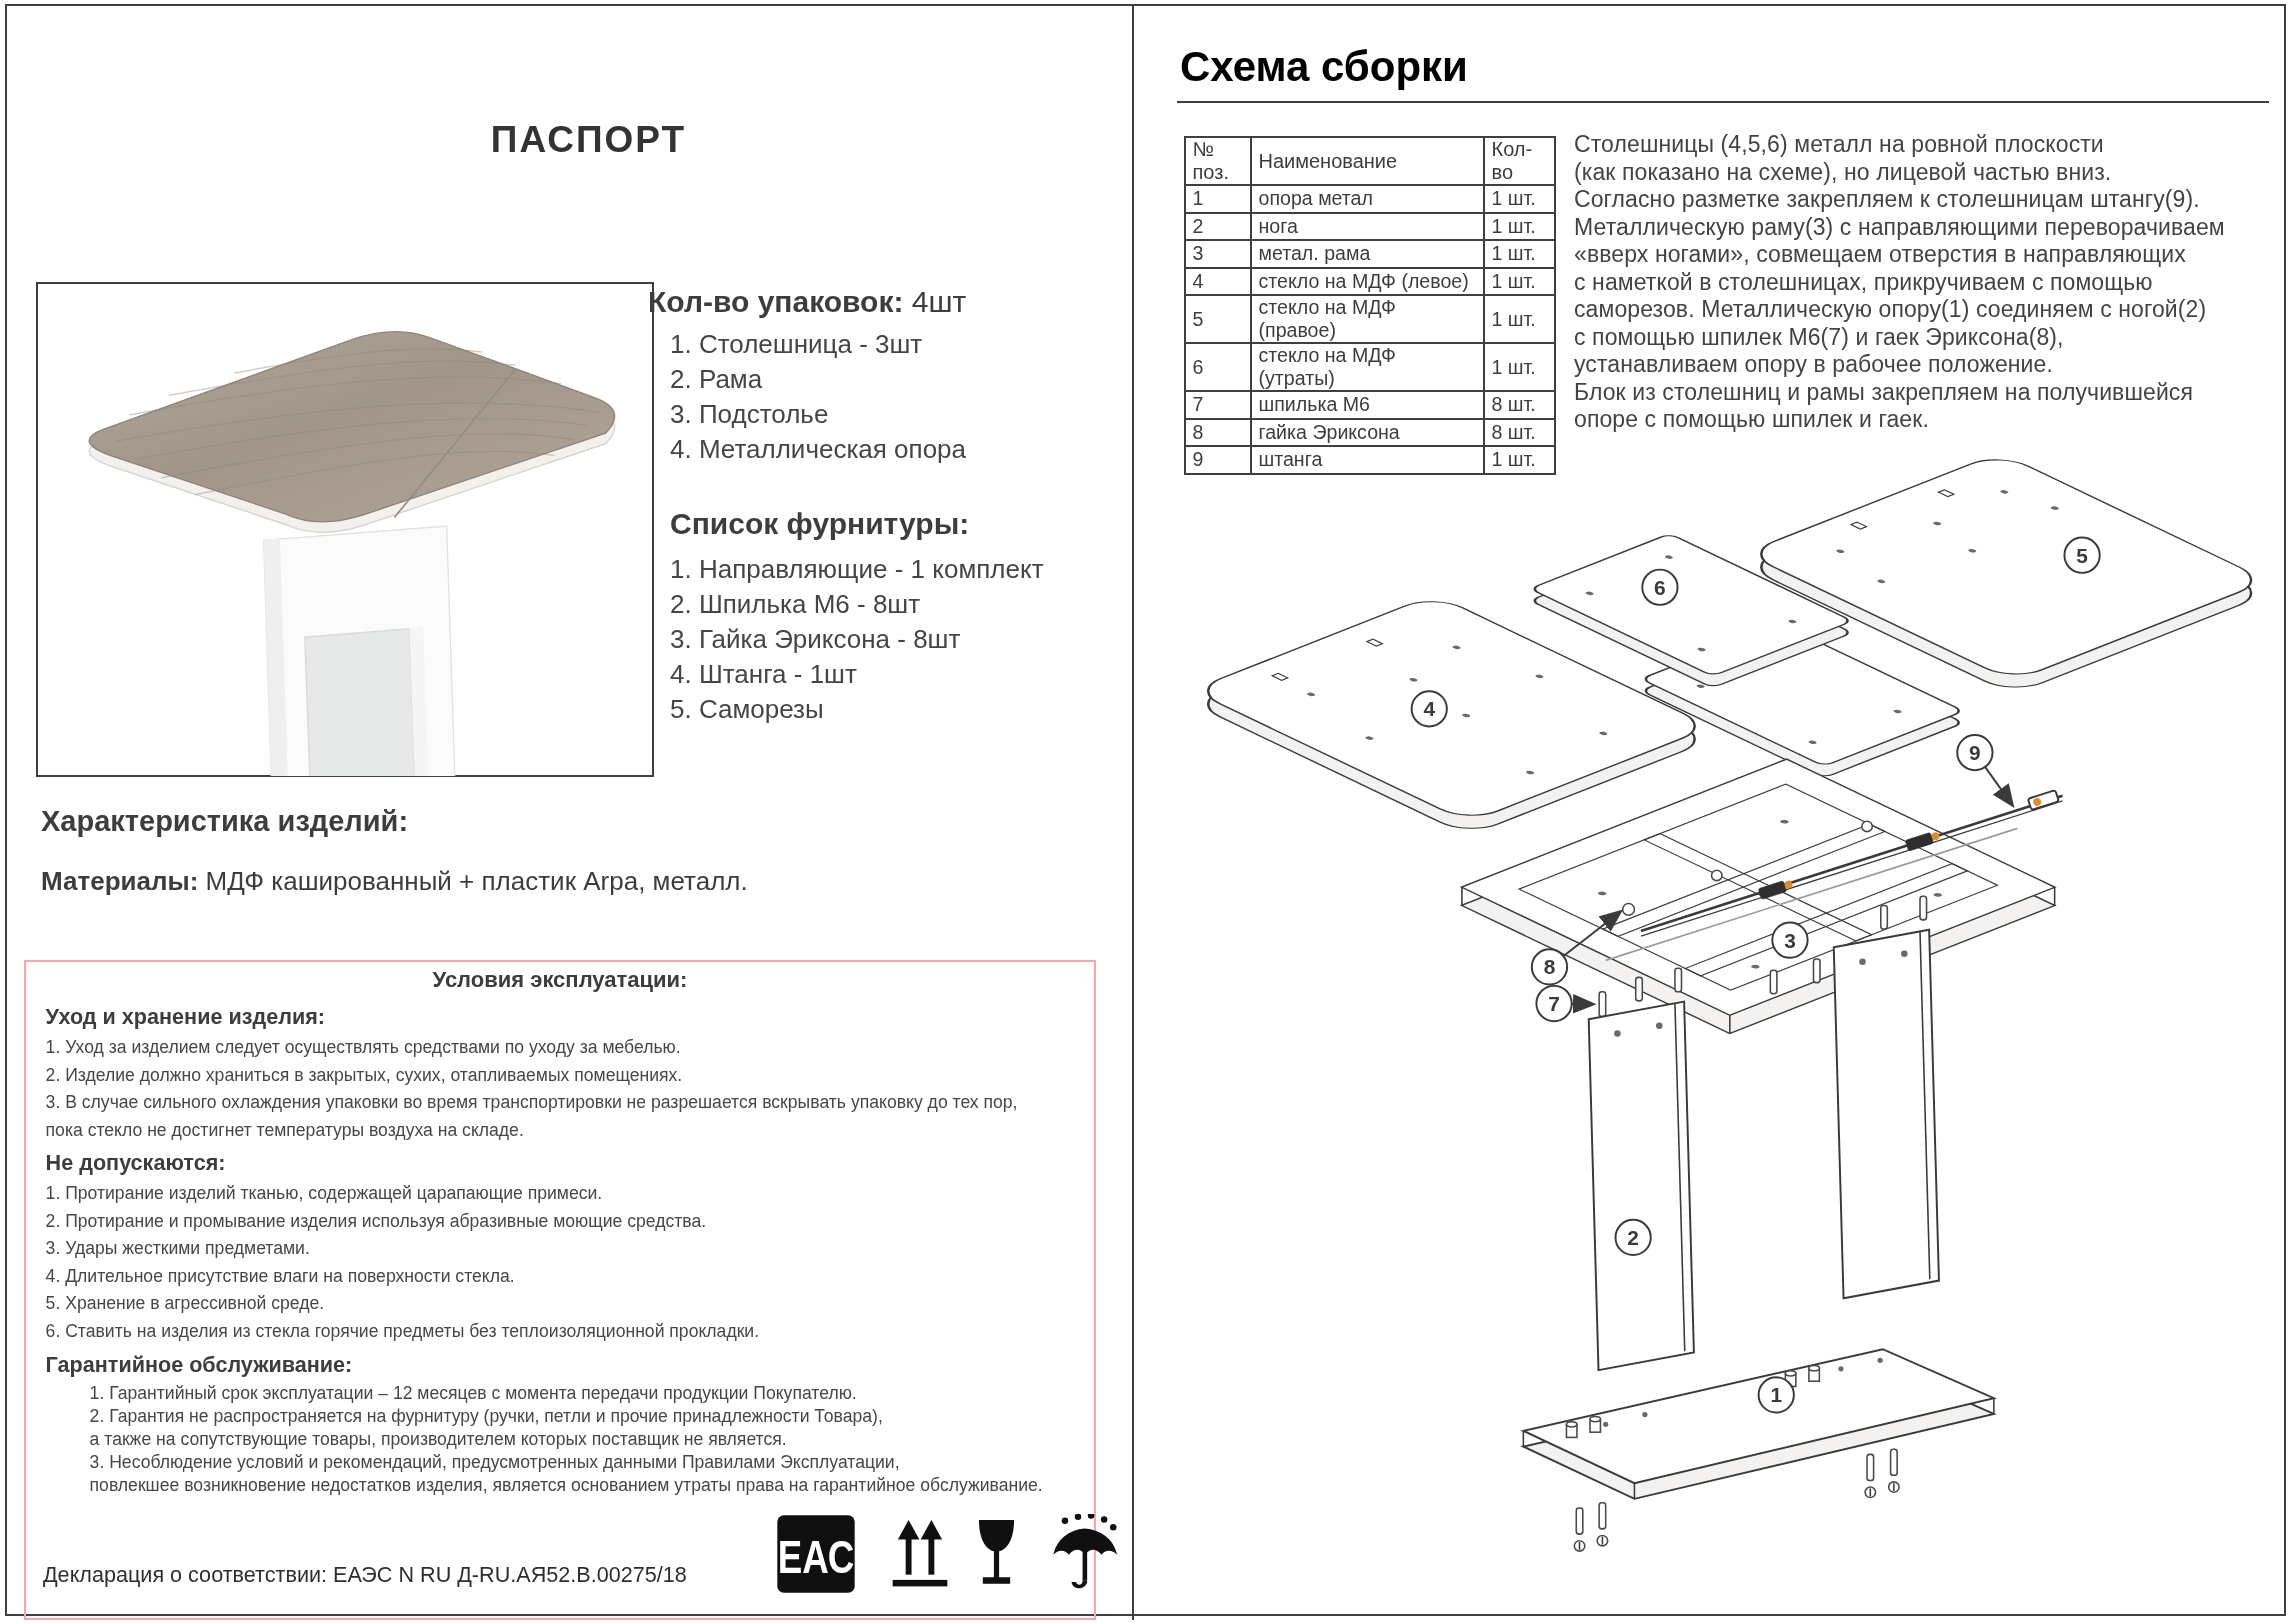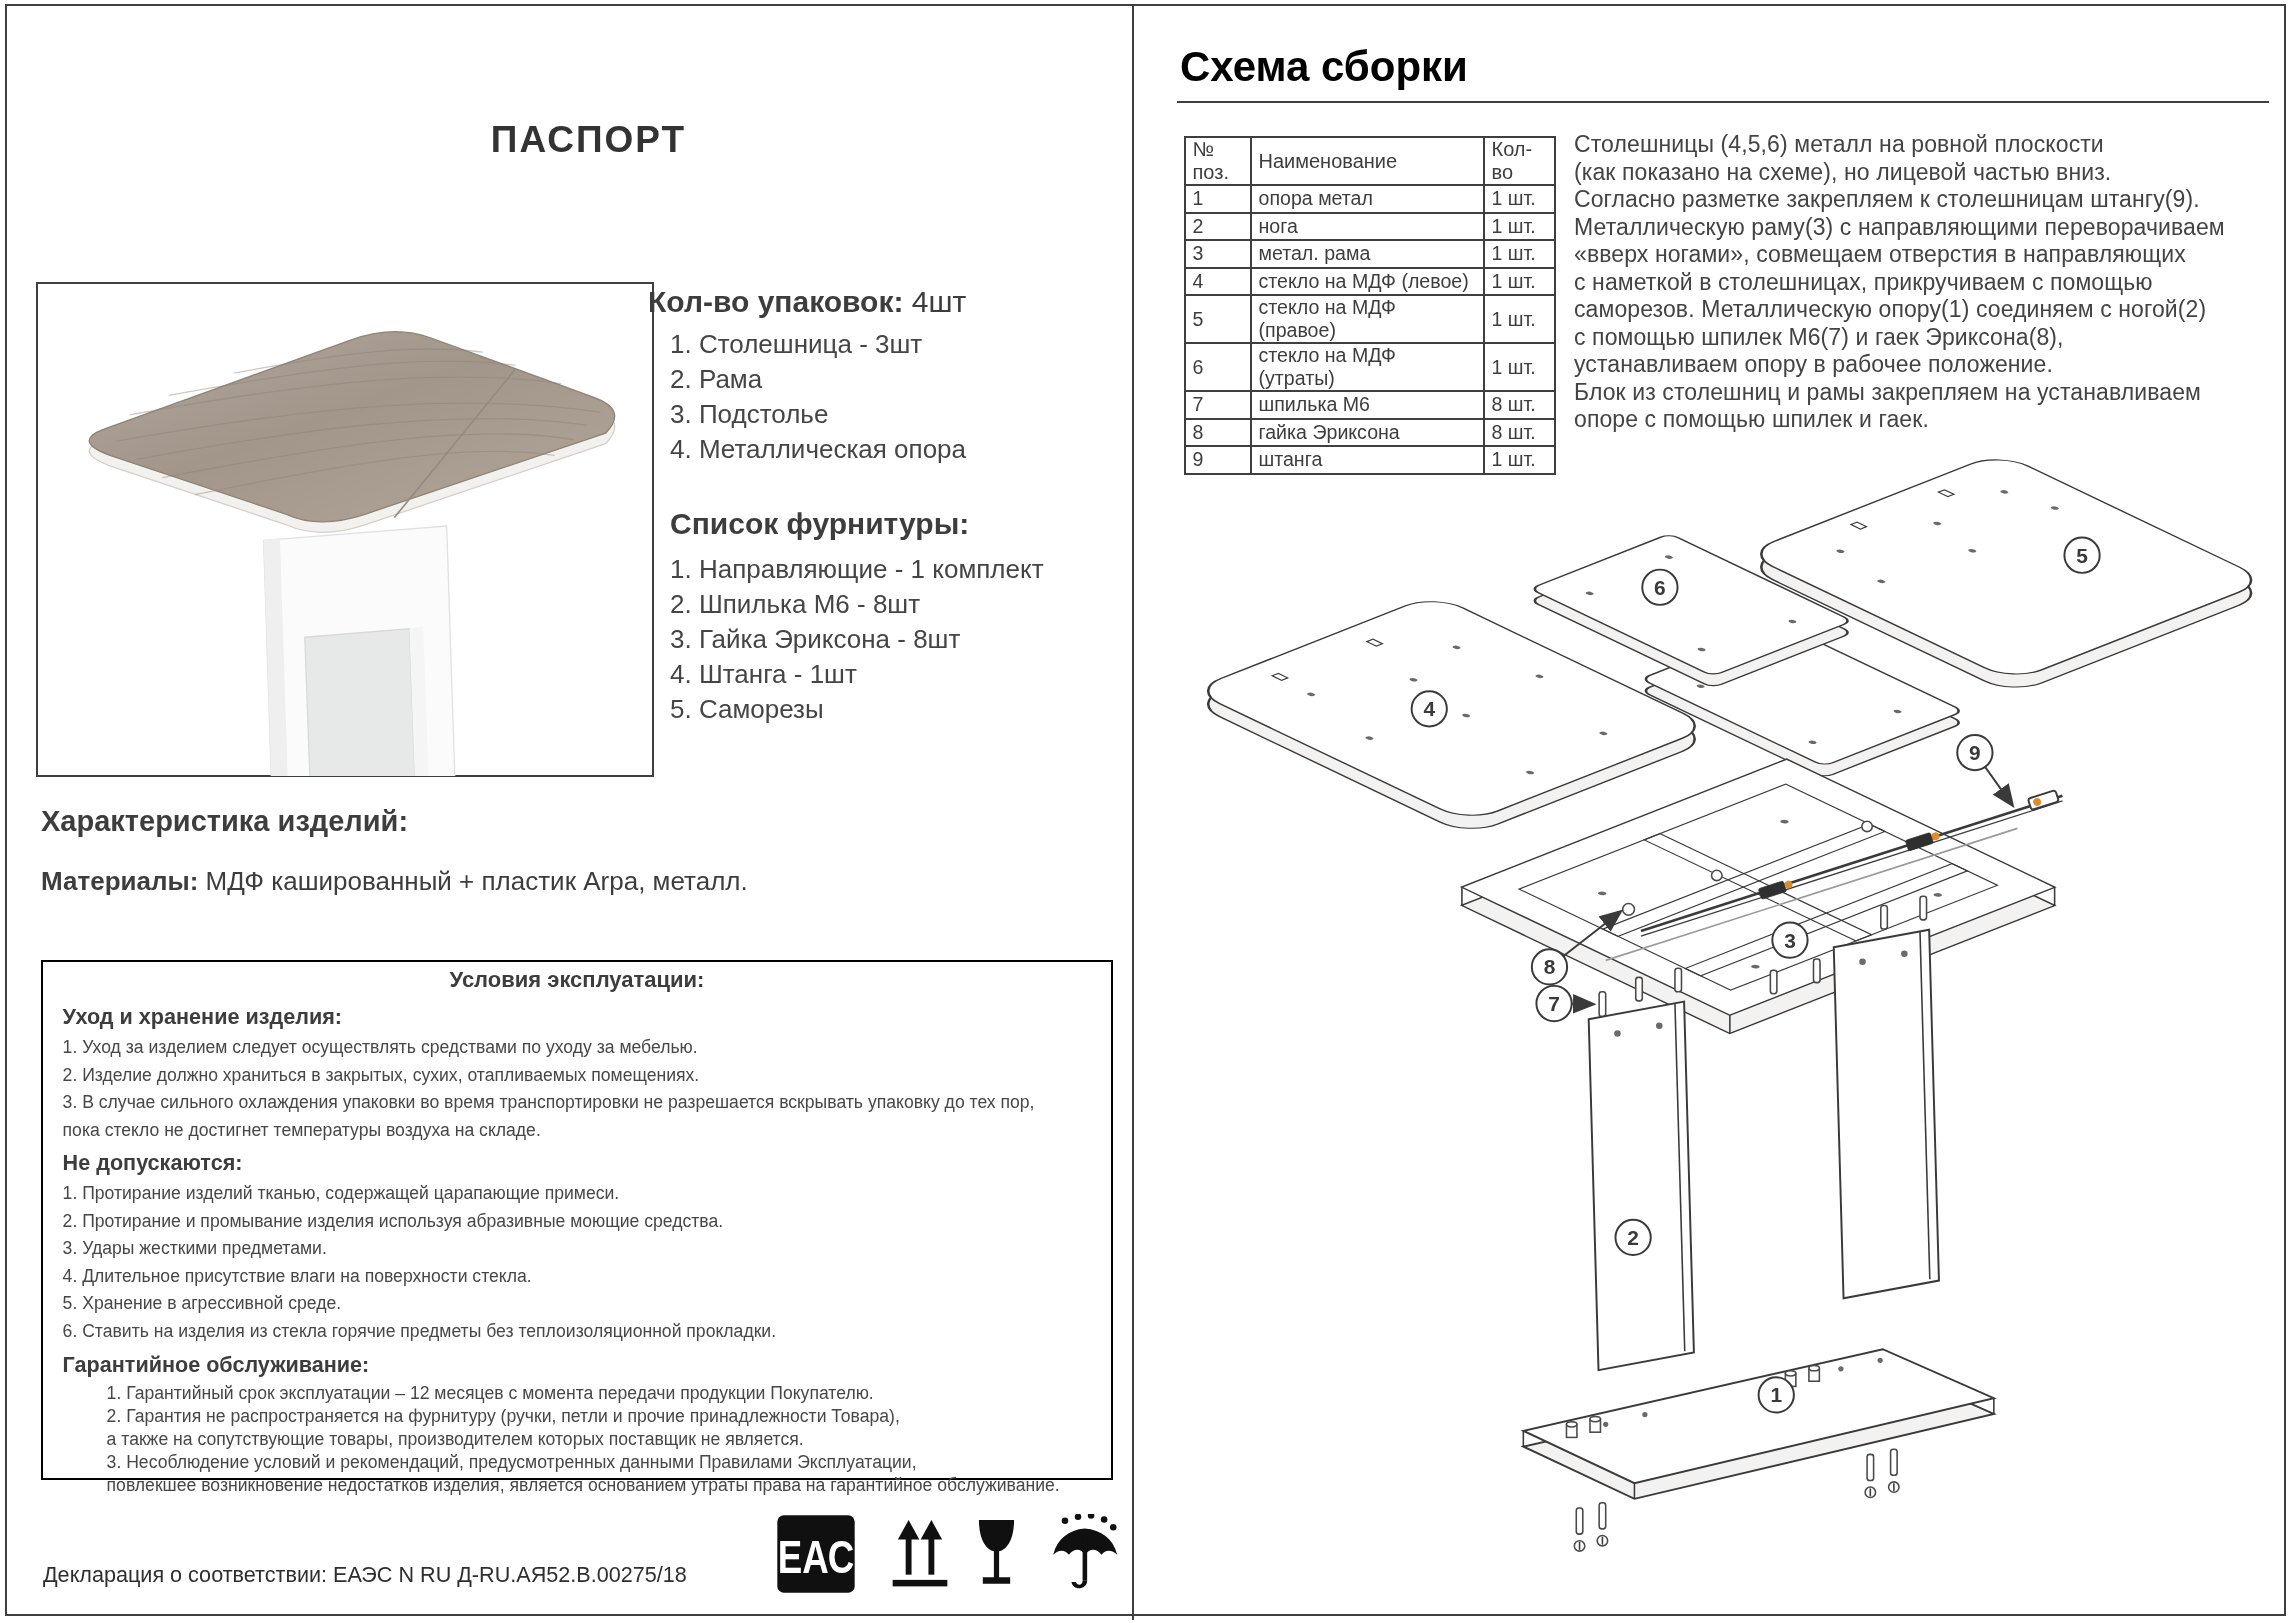--- a/index.html
+++ b/index.html
@@ -15,21 +15,21 @@
   
   .paspoort{left:0;top:119px;width:1177px;text-align:center;font-size:37px;font-weight:bold;
             letter-spacing:2px;color:#333;}
   .photo-frame{left:36px;top:282px;width:618px;height:495px;border:2px solid #3f3f3f;
                box-sizing:border-box;background:#fff;}
   .pkg-head{left:648px;top:285px;font-size:30px;}
   .list-38{left:670px;font-size:26px;line-height:35px;color:#454545;}
   .furn-head{left:670px;top:507px;font-size:30px;font-weight:bold;}
   .char-head{left:41px;top:805px;font-size:29px;font-weight:bold;}
   .materials{left:41px;top:866px;font-size:26px;}
-  .cond-box{left:41px;top:960px;width:1072px;height:520px;border:2px solid #000000;
+  .cond-box{left:24px;top:960px;width:1072px;height:660px;border:2px solid #fca5a5;
             box-sizing:border-box;}
   .cond-title{left:0;top:5.2px;width:1068px;text-align:center;font-size:22px;font-weight:bold;}
   .cond-h{left:19.6px;font-size:21.6px;font-weight:bold;}
   .cond-list{left:19.6px;font-size:17.6px;line-height:27.5px;color:#474747;}
   .warr-list{left:19.6px;font-size:17.6px;line-height:23px;color:#474747;}
   .declaration{left:43px;top:1562px;font-size:21.6px;color:#2e2e2e;}
 
   
   .schema-title{left:1180px;top:43px;font-size:42px;font-weight:bold;color:#000000;}
   .title-rule{left:1177px;top:101px;width:1092px;height:2px;background:#3f3f3f;}
@@ -257,21 +257,21 @@
 <div class="t instructions">
     <div>Столешницы (4,5,6) металл на ровной плоскости</div>
     <div>(как показано на схеме), но лицевой частью вниз.</div>
     <div>Согласно разметке закрепляем к столешницам штангу(9).</div>
     <div>Металлическую раму(3) с направляющими переворачиваем</div>
     <div>«вверх ногами», совмещаем отверстия в направляющих</div>
     <div>с наметкой в столешницах, прикручиваем с помощью</div>
     <div>саморезов. Металлическую опору(1) соединяем с ногой(2)</div>
     <div>с помощью шпилек М6(7) и гаек Эриксона(8),</div>
     <div>устанавливаем опору в рабочее положение.</div>
-    <div>Блок из столешниц и рамы закрепляем на устанавливаем</div>
+    <div>Блок из столешниц и рамы закрепляем на получившейся</div>
     <div>опоре с помощью шпилек и гаек.</div>
   </div>
 
 <svg class="abs" style="left:1148px;top:418px;" width="1148" height="1205" viewBox="0 0 1756 1844">
   <defs>
     <marker id="arrowhead" markerWidth="12" markerHeight="10" refX="10" refY="5" orient="auto">
       <polygon points="0,0 12,5 0,10" fill="#3a3a3a"></polygon>
     </marker>
   </defs>
 

